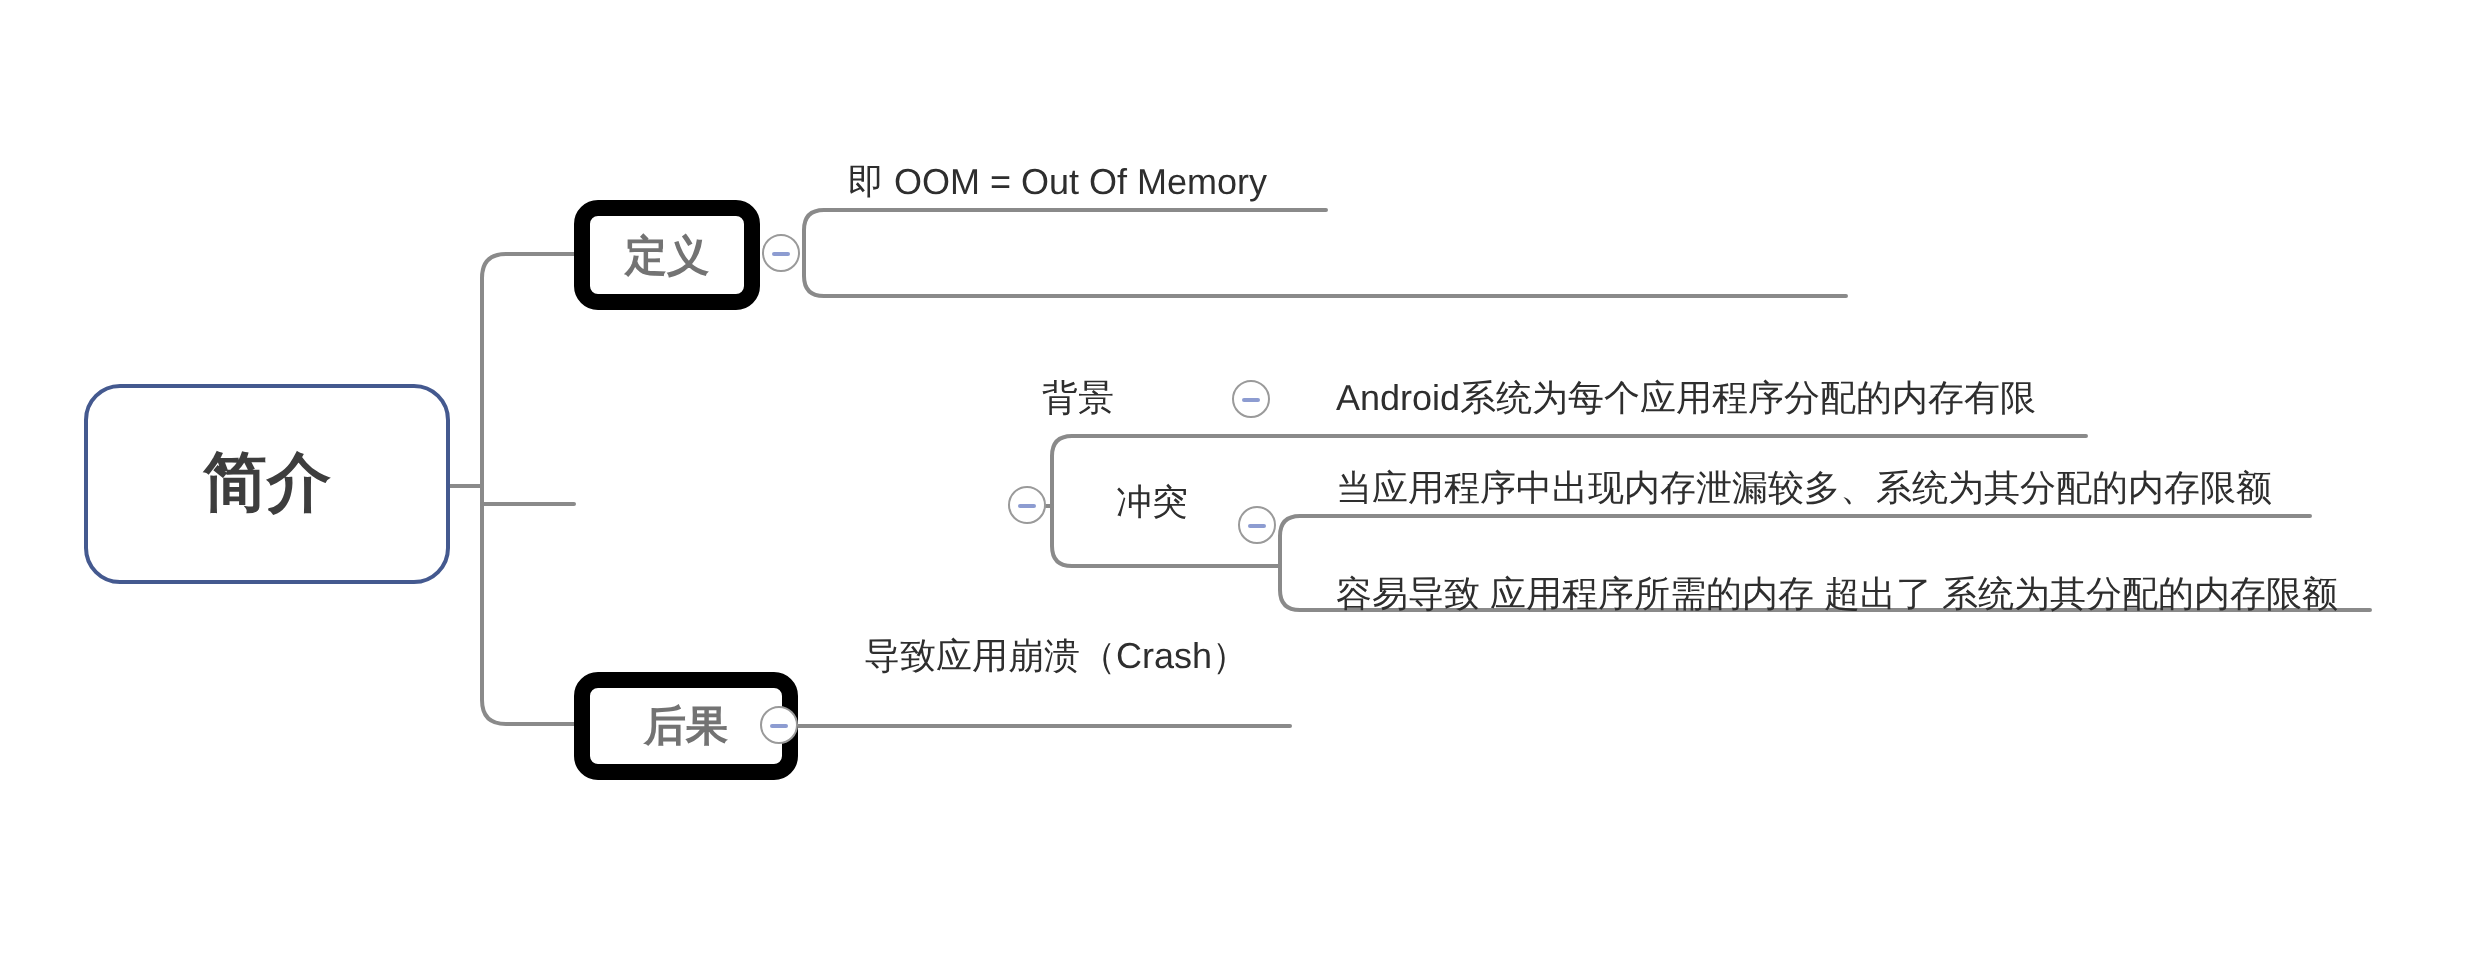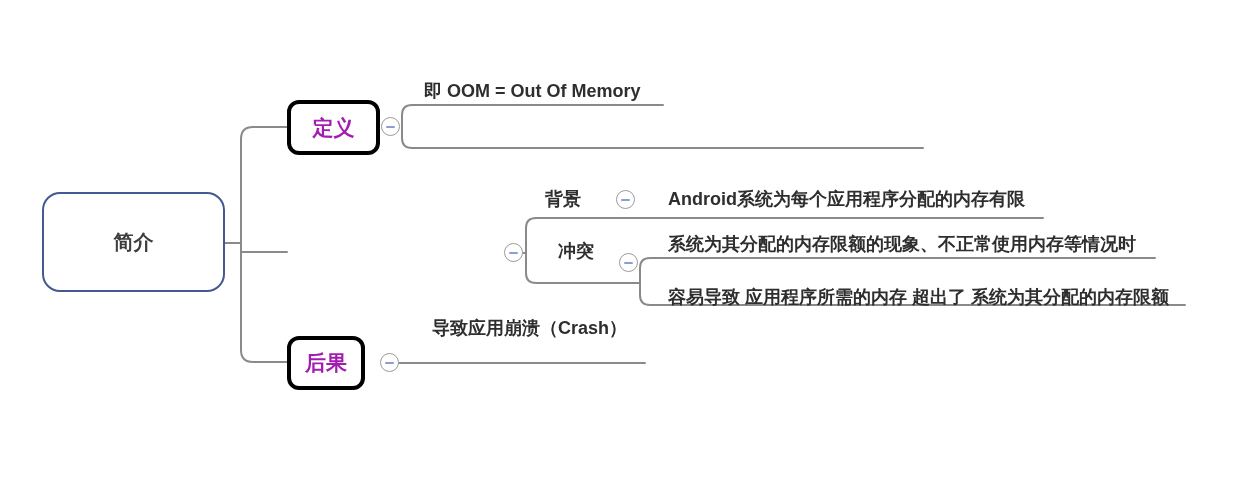--- a/index.html
+++ b/index.html
@@ -5,31 +5,31 @@
   html,body{margin:0;padding:0;background:#ffffff;}
   .canvas{
     position:relative;width:1240px;height:487px;background:#ffffff;overflow:hidden;
     font-family:"Liberation Sans","DejaVu Sans",sans-serif;
   }
   svg.links{position:absolute;left:0;top:0;width:1240px;height:487px;pointer-events:none;}
   svg.links path{stroke:#8a8a8a;stroke-width:2;fill:none;stroke-linecap:round;stroke-linejoin:round;}
 
   .node{
     position:absolute;display:flex;align-items:center;justify-content:center;
-    background:#ffffff;border:4px solid #000000;box-sizing:border-box;
-    color:#a21caf;white-space:nowrap;cursor:default;
+    background:#ffffff;border:8px solid #000000;box-sizing:border-box;
+    color:#737373;white-space:nowrap;cursor:default;
   }
   .node.root{
     border:2px solid #44598f;border-radius:18px;
-    font-size:20px;font-weight:700;color:#3d3d3d;
+    font-size:32px;font-weight:700;color:#3d3d3d;
   }
   .node.branch{border-radius:12px;font-size:21px;font-weight:600;}
 
   .u-text{
-    position:absolute;font-size:18px;font-weight:700;color:#2e2e2e;
+    position:absolute;font-size:18px;font-weight:400;color:#2e2e2e;
     white-space:nowrap;line-height:22px;
   }
 
   .collapse-btn{
     position:absolute;width:19px;height:19px;border-radius:50%;
     background:#ffffff;border:1.5px solid #9a9a9a;box-sizing:border-box;
     display:flex;align-items:center;justify-content:center;cursor:pointer;
   }
   .collapse-btn .minus{
     display:block;width:9px;height:2px;background:#8d9cd1;border-radius:1px;
@@ -60,34 +60,34 @@
   </div>
   <div class="collapse-btn" style="left:381px;top:117px;">
     <span class="minus"></span>
   </div>
   <div class="u-text" style="left:424px;top:80px;">即 OOM = Out Of Memory</div>
 
   <div class="collapse-btn" style="left:504px;top:243px;">
     <span class="minus"></span>
   </div>
 
-  <div class="u-text" style="left:545px;top:188px;">背景</div>
+  <div class="u-text" style="left:521px;top:188px;">背景</div>
   <div class="collapse-btn" style="left:616px;top:190px;">
     <span class="minus"></span>
   </div>
   <div class="u-text" style="left:668px;top:188px;text-align:center;">Android系统为每个应用程序分配的内存有限</div>
 
   <div class="u-text" style="left:558px;top:240px;">冲突</div>
   <div class="collapse-btn" style="left:619px;top:253px;">
     <span class="minus"></span>
   </div>
-  <div class="u-text" style="left:668px;top:233px;">系统为其分配的内存限额的现象、不正常使用内存等情况时</div>
+  <div class="u-text" style="left:668px;top:233px;">当应用程序中出现内存泄漏较多、系统为其分配的内存限额</div>
   <div class="u-text" style="left:668px;top:286px;">容易导致 应用程序所需的内存 超出了 系统为其分配的内存限额</div>
 
-  <div class="node branch" style="left:287px;top:336px;width:78px;height:54px;">
+  <div class="node branch" style="left:287px;top:336px;width:112px;height:54px;">
     <span>后果</span>
   </div>
   <div class="collapse-btn" style="left:380px;top:353px;">
     <span class="minus"></span>
   </div>
   <div class="u-text" style="left:432px;top:317px;">导致应用崩溃（Crash）</div>
 
 </div>
 
 </body></html>

